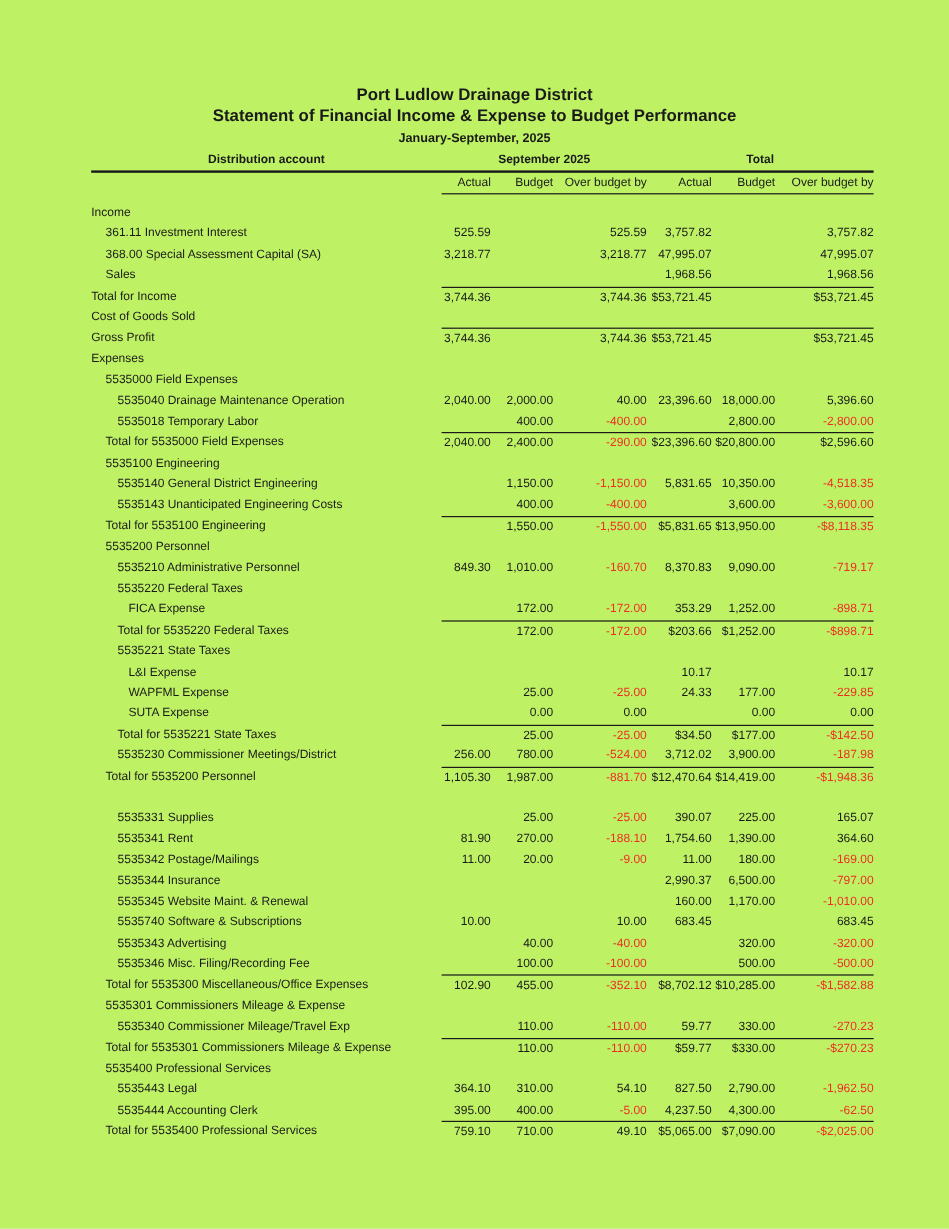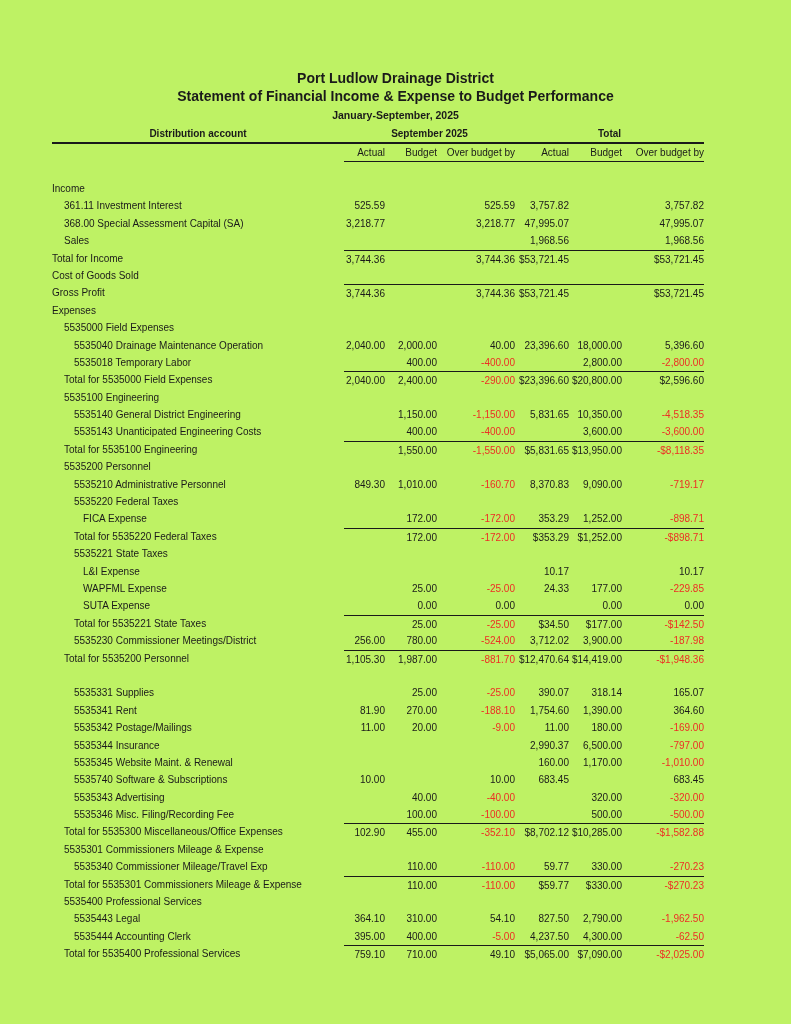--- a/index.html
+++ b/index.html
@@ -18,39 +18,39 @@
   }
   .doc-subtitle {
     position: absolute; top: 88px; left: 0; width: 791px;
     text-align: center; font-size: 14px; font-weight: bold;
   }
   .doc-period {
     position: absolute; top: 109px; left: 0; width: 791px;
     text-align: center; font-size: 10.5px; font-weight: bold;
   }
   .content {
-    position: absolute; top: 126px; left: 52px; width: 652px;
+    position: absolute; top: 126px; left: 76px; width: 652px;
   }
   
   .hg-row { display: flex; height: 16px; line-height: 15px;
             border-bottom: 2px solid #1a1a1a; font-weight: bold; font-size: 10px; }
   .hg-label { width: 292px; text-align: center; }
   .hg-sept  { width: 171px; text-align: center; }
   .hg-total { width: 189px; text-align: center; }
   
   .ch-row { display: flex; height: 18px; line-height: 17px; font-weight: normal; font-size: 10px; }
   .ch-row .label-spacer { width: 292px; }
   .ch-row .nums { border-bottom: 1.5px solid #1a1a1a; }
   
   .nums { display: flex; width: 360px; }
   .cell.num { text-align: right; white-space: nowrap; overflow: visible; }
   .c0 { width: 41px; } .c1 { width: 52px; } .c2 { width: 78px; }
   .c3 { width: 54px; } .c4 { width: 53px; } .c5 { width: 82px; }
   
-  .table-body { margin-top: 18px; }
+  .table-body { margin-top: 7px; }
   .row { display: flex; height: 17.4px; line-height: 17.4px; font-size: 10px; }
   .row .cell.label { width: 292px; white-space: nowrap; overflow: hidden; box-sizing: border-box; }
   .row.bold { font-weight: normal; }
   .row.topline .nums { border-top: 1.8px solid #1a1a1a; box-sizing: border-box; }
   .indent-0 { padding-left: 0; }
   .indent-1 { padding-left: 12px; }
   .indent-2 { padding-left: 22px; }
   .indent-3 { padding-left: 31px; }
   .neg { color: var(--neg-color, #ed2f24); }
 </style>
@@ -302,21 +302,21 @@
             <div class="cell num c4">1,252.00</div>
             <div class="cell num c5 neg">-898.71</div>
           </div>
         </div>
         <div class="row bold topline">
           <div class="cell label indent-2">Total for 5535220 Federal Taxes</div>
           <div class="nums">
             <div class="cell num c0"></div>
             <div class="cell num c1">172.00</div>
             <div class="cell num c2 neg">-172.00</div>
-            <div class="cell num c3">$353.29</div>
+            <div class="cell num c3">$203.66</div>
             <div class="cell num c4">$1,252.00</div>
             <div class="cell num c5 neg">-$898.71</div>
           </div>
         </div>
         <div class="row">
           <div class="cell label indent-2">5535221 State Taxes</div>
           <div class="nums">
             <div class="cell num c0"></div>
             <div class="cell num c1"></div>
             <div class="cell num c2"></div>
@@ -401,21 +401,21 @@
             <div class="cell num c5"></div>
           </div>
         </div>
         <div class="row">
           <div class="cell label indent-2">5535331 Supplies</div>
           <div class="nums">
             <div class="cell num c0"></div>
             <div class="cell num c1">25.00</div>
             <div class="cell num c2 neg">-25.00</div>
             <div class="cell num c3">390.07</div>
-            <div class="cell num c4">318.14</div>
+            <div class="cell num c4">225.00</div>
             <div class="cell num c5">165.07</div>
           </div>
         </div>
         <div class="row">
           <div class="cell label indent-2">5535341 Rent</div>
           <div class="nums">
             <div class="cell num c0">81.90</div>
             <div class="cell num c1">270.00</div>
             <div class="cell num c2 neg">-188.10</div>
             <div class="cell num c3">1,754.60</div>

